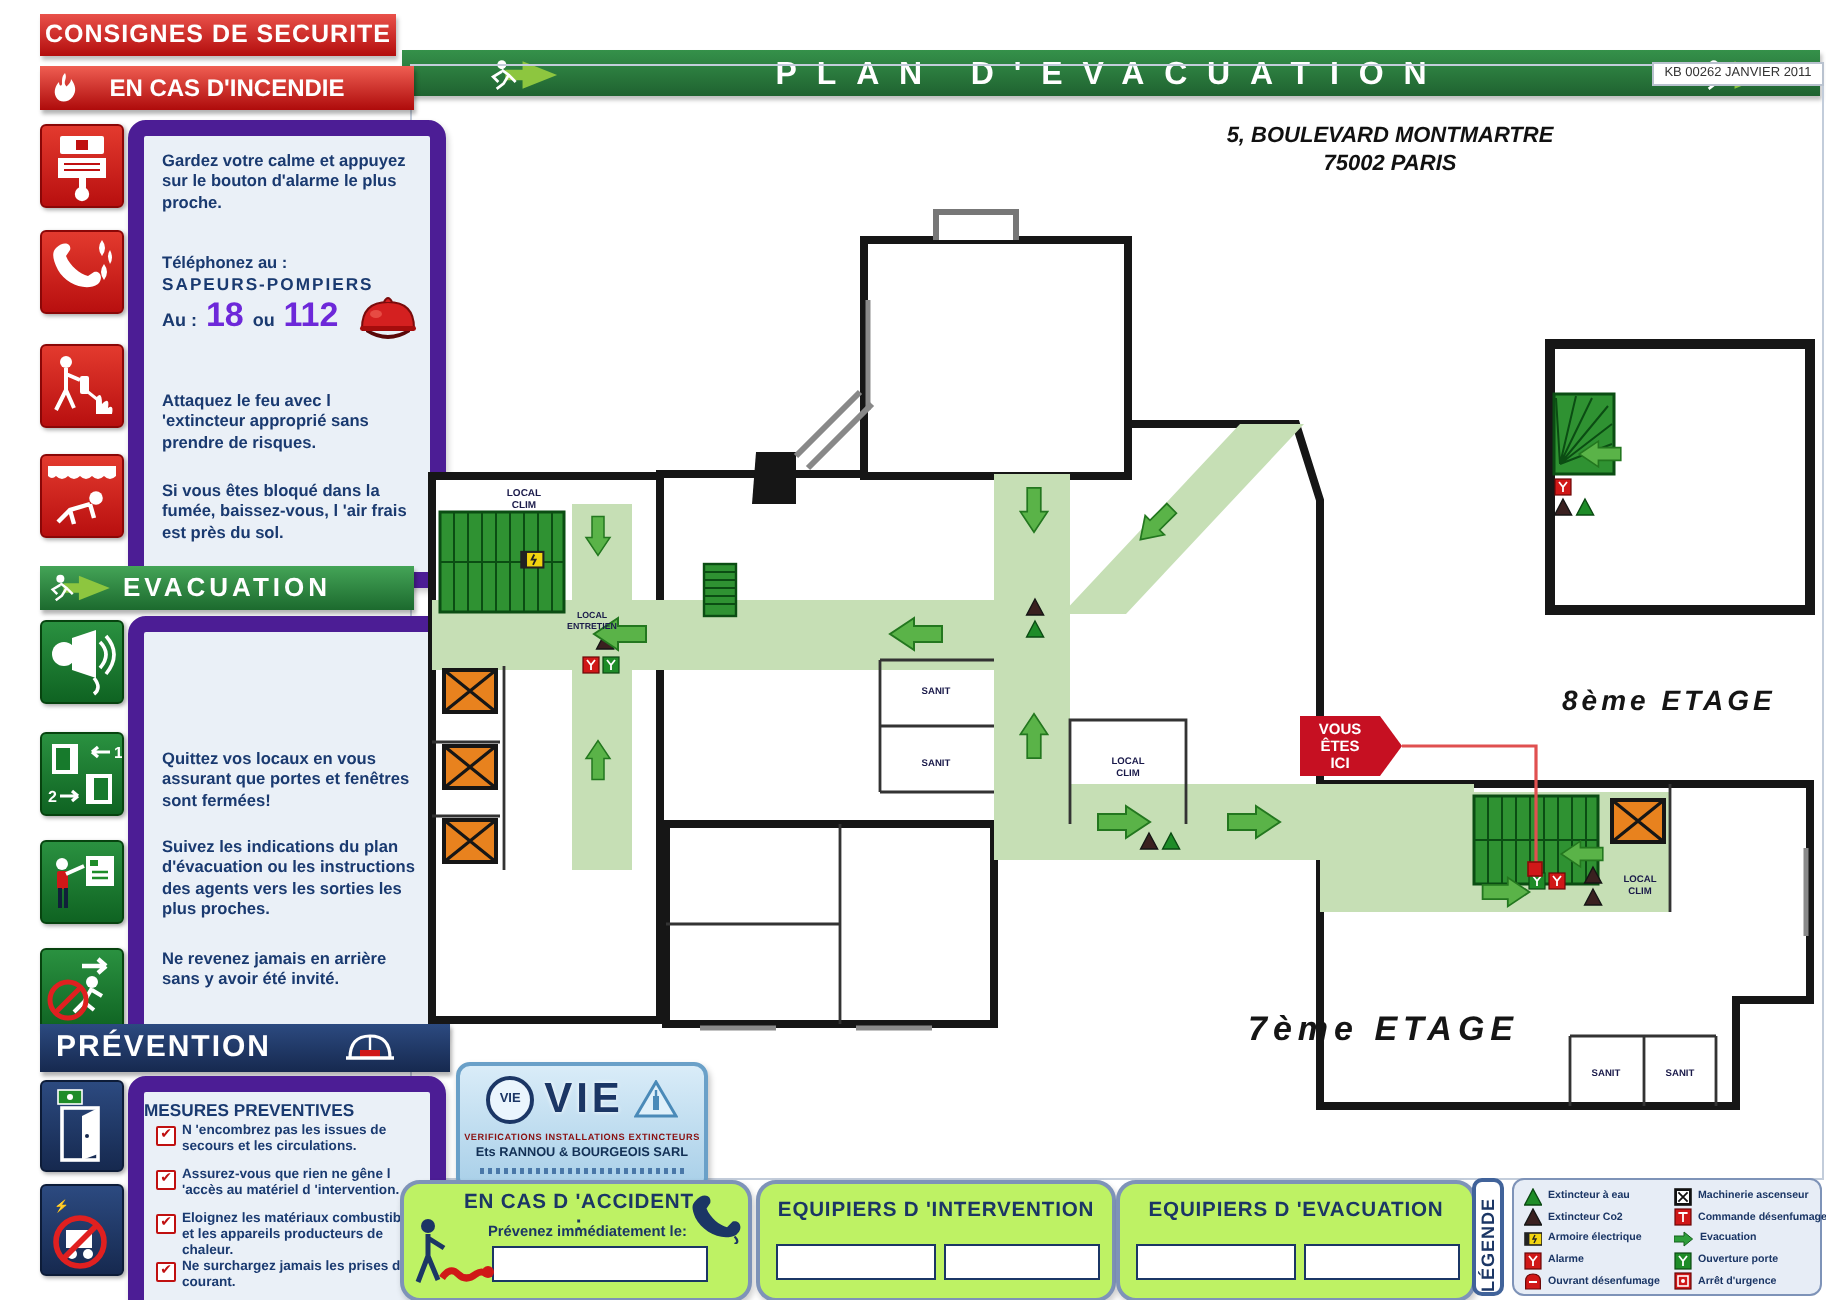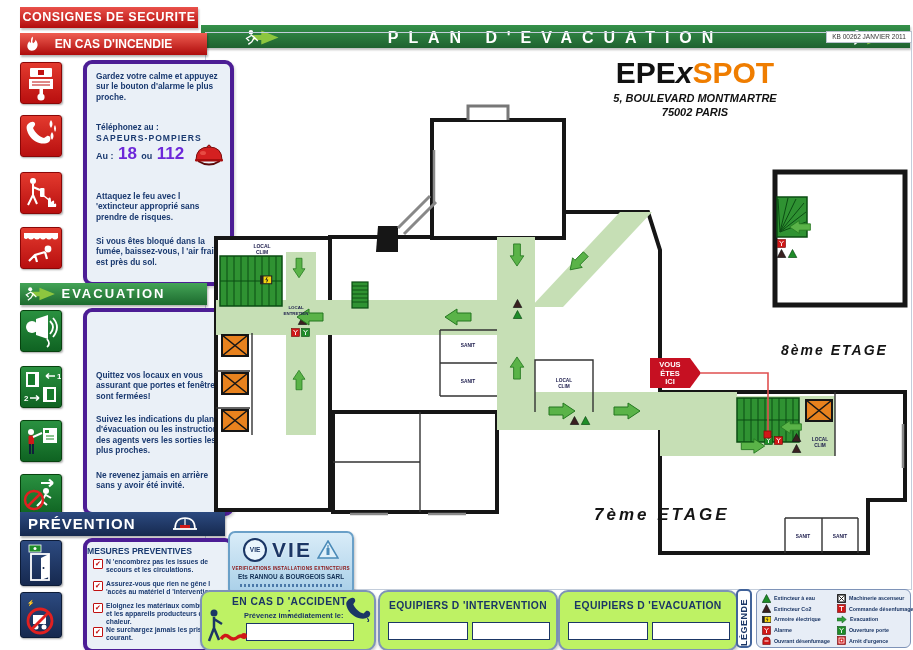--- a/index.html
+++ b/index.html
@@ -22,41 +22,41 @@
   .ban-green{left:20px;top:283px;background:linear-gradient(180deg,#44a457,#1c6a2e);font-size:13px;line-height:22px;letter-spacing:2px;}
   .ban-navy{left:20px;top:512px;width:205px;height:24px;background:linear-gradient(180deg,#2c4a80,#16294f);
     font-size:15px;line-height:24px;letter-spacing:1px;text-align:left;padding-left:8px;box-sizing:border-box;}
   .ban svg{vertical-align:middle;}
   
   .tile{width:40px;height:40px;border-radius:3px;box-shadow:1px 1px 2px rgba(0,0,0,.35);}
   .tile-red{background:linear-gradient(180deg,#e33a2e,#b80f0f);border:1px solid #8a0707;}
   .tile-green{background:linear-gradient(180deg,#2a9140,#0f6322);border:1px solid #07430f;}
   .tile-navy{background:linear-gradient(180deg,#2c4a80,#16294f);border:1px solid #0d1c38;}
   
-  .panel{background:#eaf0f7;border:4px solid #4c1d95;border-radius:9px;box-shadow:1px 2px 3px rgba(0,0,0,.2);margin-left:19px;}
+  .panel{background:#eaf0f7;border:8px solid #4c1d95;border-radius:9px;box-shadow:1px 2px 3px rgba(0,0,0,.2);}
   .ptxt{color:#1a3a70;font-size:8.3px;line-height:1.25;font-weight:bold;}
   .pompiers{letter-spacing:1px;font-size:8.6px;}
   .bignum{color:#6d28d9;font-size:17px;font-weight:bold;}
   .aunum{color:#1a3a70;font-size:9px;font-weight:bold;}
   
   .pv-title{color:#1a3a70;font-size:8.6px;font-weight:bold;}
   .pv-row{position:absolute;left:6px;right:4px;display:flex;gap:3px;}
   .chk{flex:none;width:8px;height:8px;margin-top:1px;background:#fff;border:1.2px solid #c01010;border-radius:1px;
     color:#c01010;font-size:7px;line-height:8px;text-align:center;}
   .pv-txt{color:#1a3a70;font-size:6.8px;line-height:1.2;font-weight:bold;}
   
   .logo{left:565px;top:58px;width:260px;text-align:center;}
   .logo-line1{font-size:30px;font-weight:bold;line-height:30px;color:#111;}
   .logo-x{font-style:italic;}
   .logo-spot{color:#ef7d00;}
   .logo-sub{font-size:11.5px;font-weight:bold;color:#111;letter-spacing:.4px;margin-top:1px;}
   .logo-addr{font-size:11px;font-weight:bold;font-style:italic;color:#111;margin-top:3px;line-height:1.3;}
   
   .floorlab{font-style:italic;font-weight:bold;color:#151515;}
-  .f7{left:594px;top:505px;width:200px;font-size:17px;letter-spacing:3px;}
+  .f7{left:624px;top:505px;width:200px;font-size:17px;letter-spacing:3px;}
   .f8{left:781px;top:326px;width:130px;font-size:14px;letter-spacing:2px;margin-top:16px;}
   
   .stamp{left:228px;top:531px;width:122px;height:61px;border:2px solid #6aa0c8;border-radius:7px;
     background:linear-gradient(180deg,#d9ecf8,#a8cfe8);box-shadow:1px 2px 3px rgba(0,0,0,.25);}
   .stamp-row{position:absolute;left:4px;top:4px;right:4px;height:26px;display:flex;align-items:center;justify-content:center;gap:5px;}
   .stamp-circle{width:24px;height:24px;border-radius:50%;border:2.5px solid #1b3665;background:#eaf5fd;
     color:#1b3665;font-size:6.5px;font-weight:bold;text-align:center;line-height:19px;box-sizing:border-box;}
   .stamp-vie{color:#1b3665;font-size:21px;font-weight:bold;letter-spacing:2px;text-shadow:0 0 2px #fff;}
   .stamp-l1{position:absolute;left:0;right:0;top:33px;color:#8a1010;font-size:4.6px;font-weight:bold;text-align:center;letter-spacing:.3px;}
   .stamp-l2{position:absolute;left:0;right:0;top:40px;color:#123055;font-size:6.4px;font-weight:bold;text-align:center;}
@@ -304,21 +304,20 @@
       <span class="chk">✔</span>
       <span class="pv-txt">Eloignez les matériaux combustibles et les appareils producteurs de chaleur.</span>
     </div>
     <div class="pv-row" style="top:84px">
       <span class="chk">✔</span>
       <span class="pv-txt">Ne surchargez jamais les prises de courant.</span>
     </div>
   </div>
 
   <div class="abs logo">
-    <div class="logo-line1"><span>EPE</span><span class="logo-x">x</span><span class="logo-spot">SPOT</span></div>
     <div class="logo-addr"><span>5, BOULEVARD MONTMARTRE</span><br><span>75002 PARIS</span></div>
   </div>
 
   <svg class="abs" style="left:213px;top:55px" width="700" height="537" viewBox="213 55 700 537">
     <defs>
       <g id="arr">
           <polygon points="-13,-4 1,-4 1,-8 13,0 1,8 1,4 -13,4" fill="#5ab348" stroke="#23771f" stroke-width="1"></polygon>
         </g>
       <g id="lift">
           <rect width="26" height="21" fill="#e8821e" stroke="#161616" stroke-width="2"></rect>

